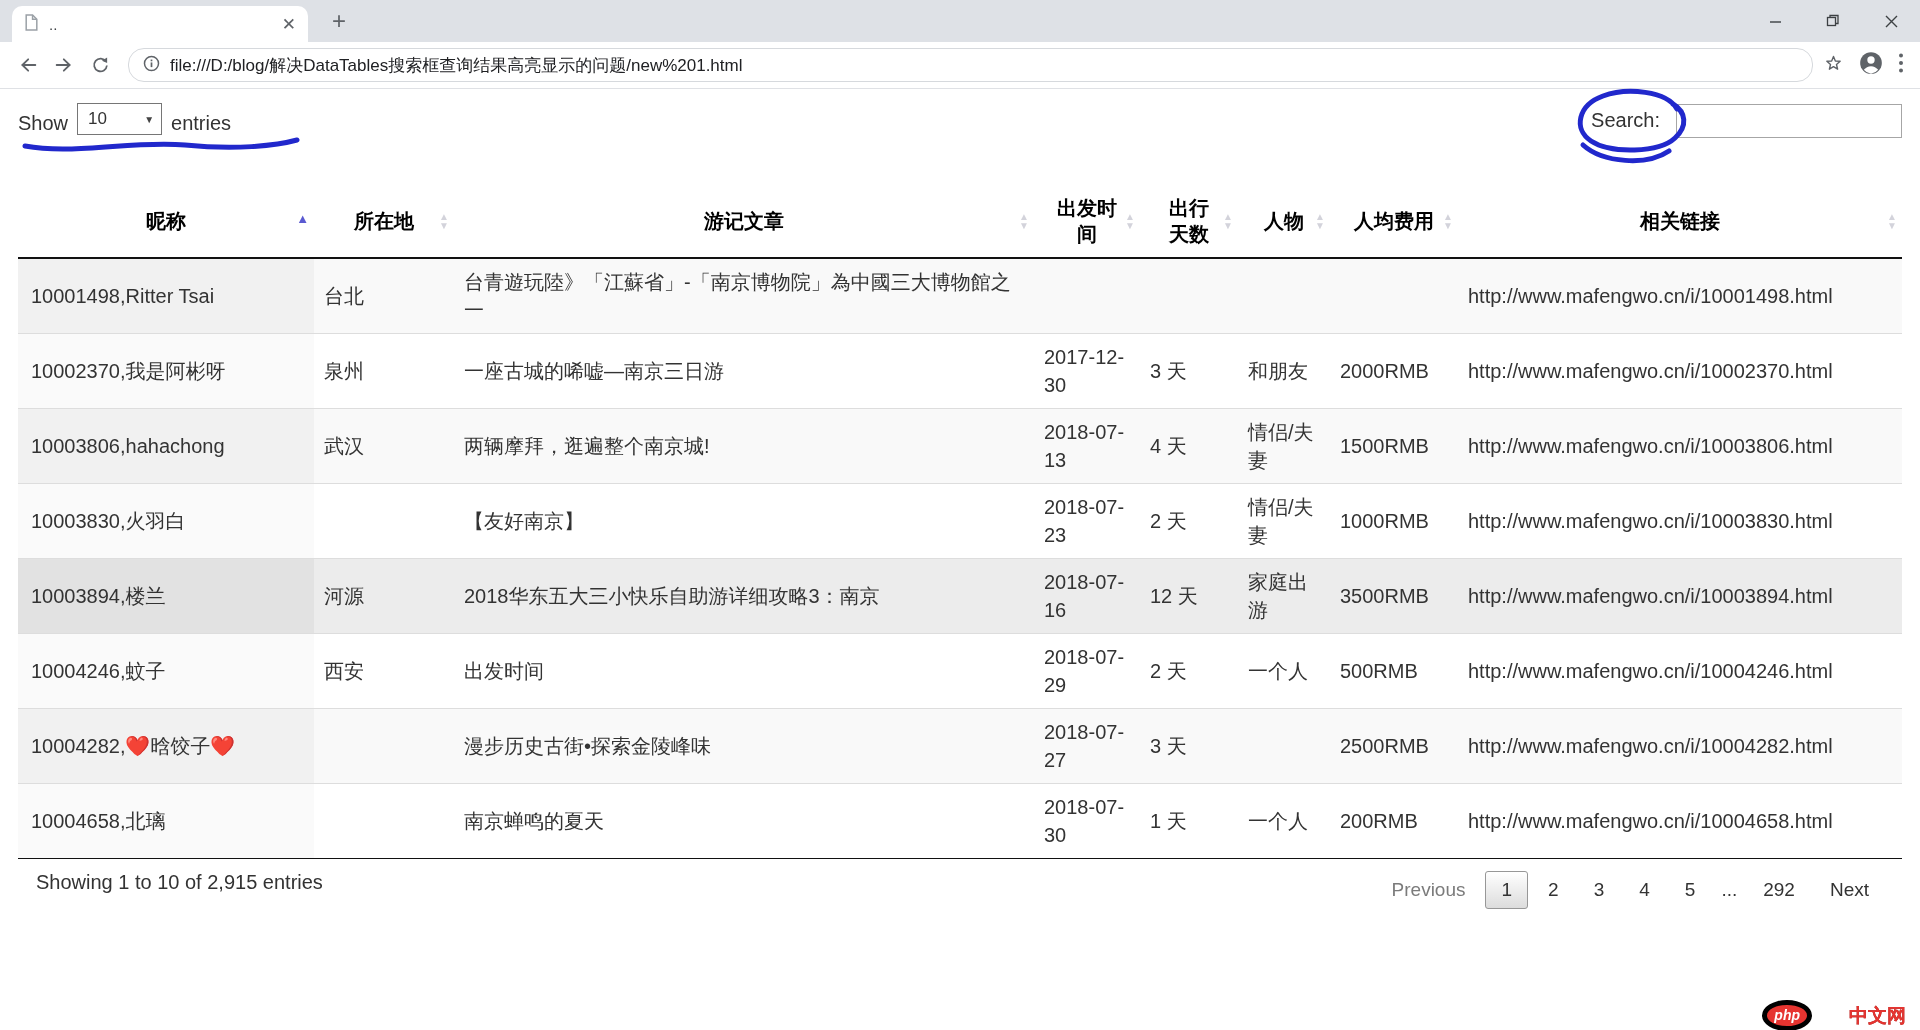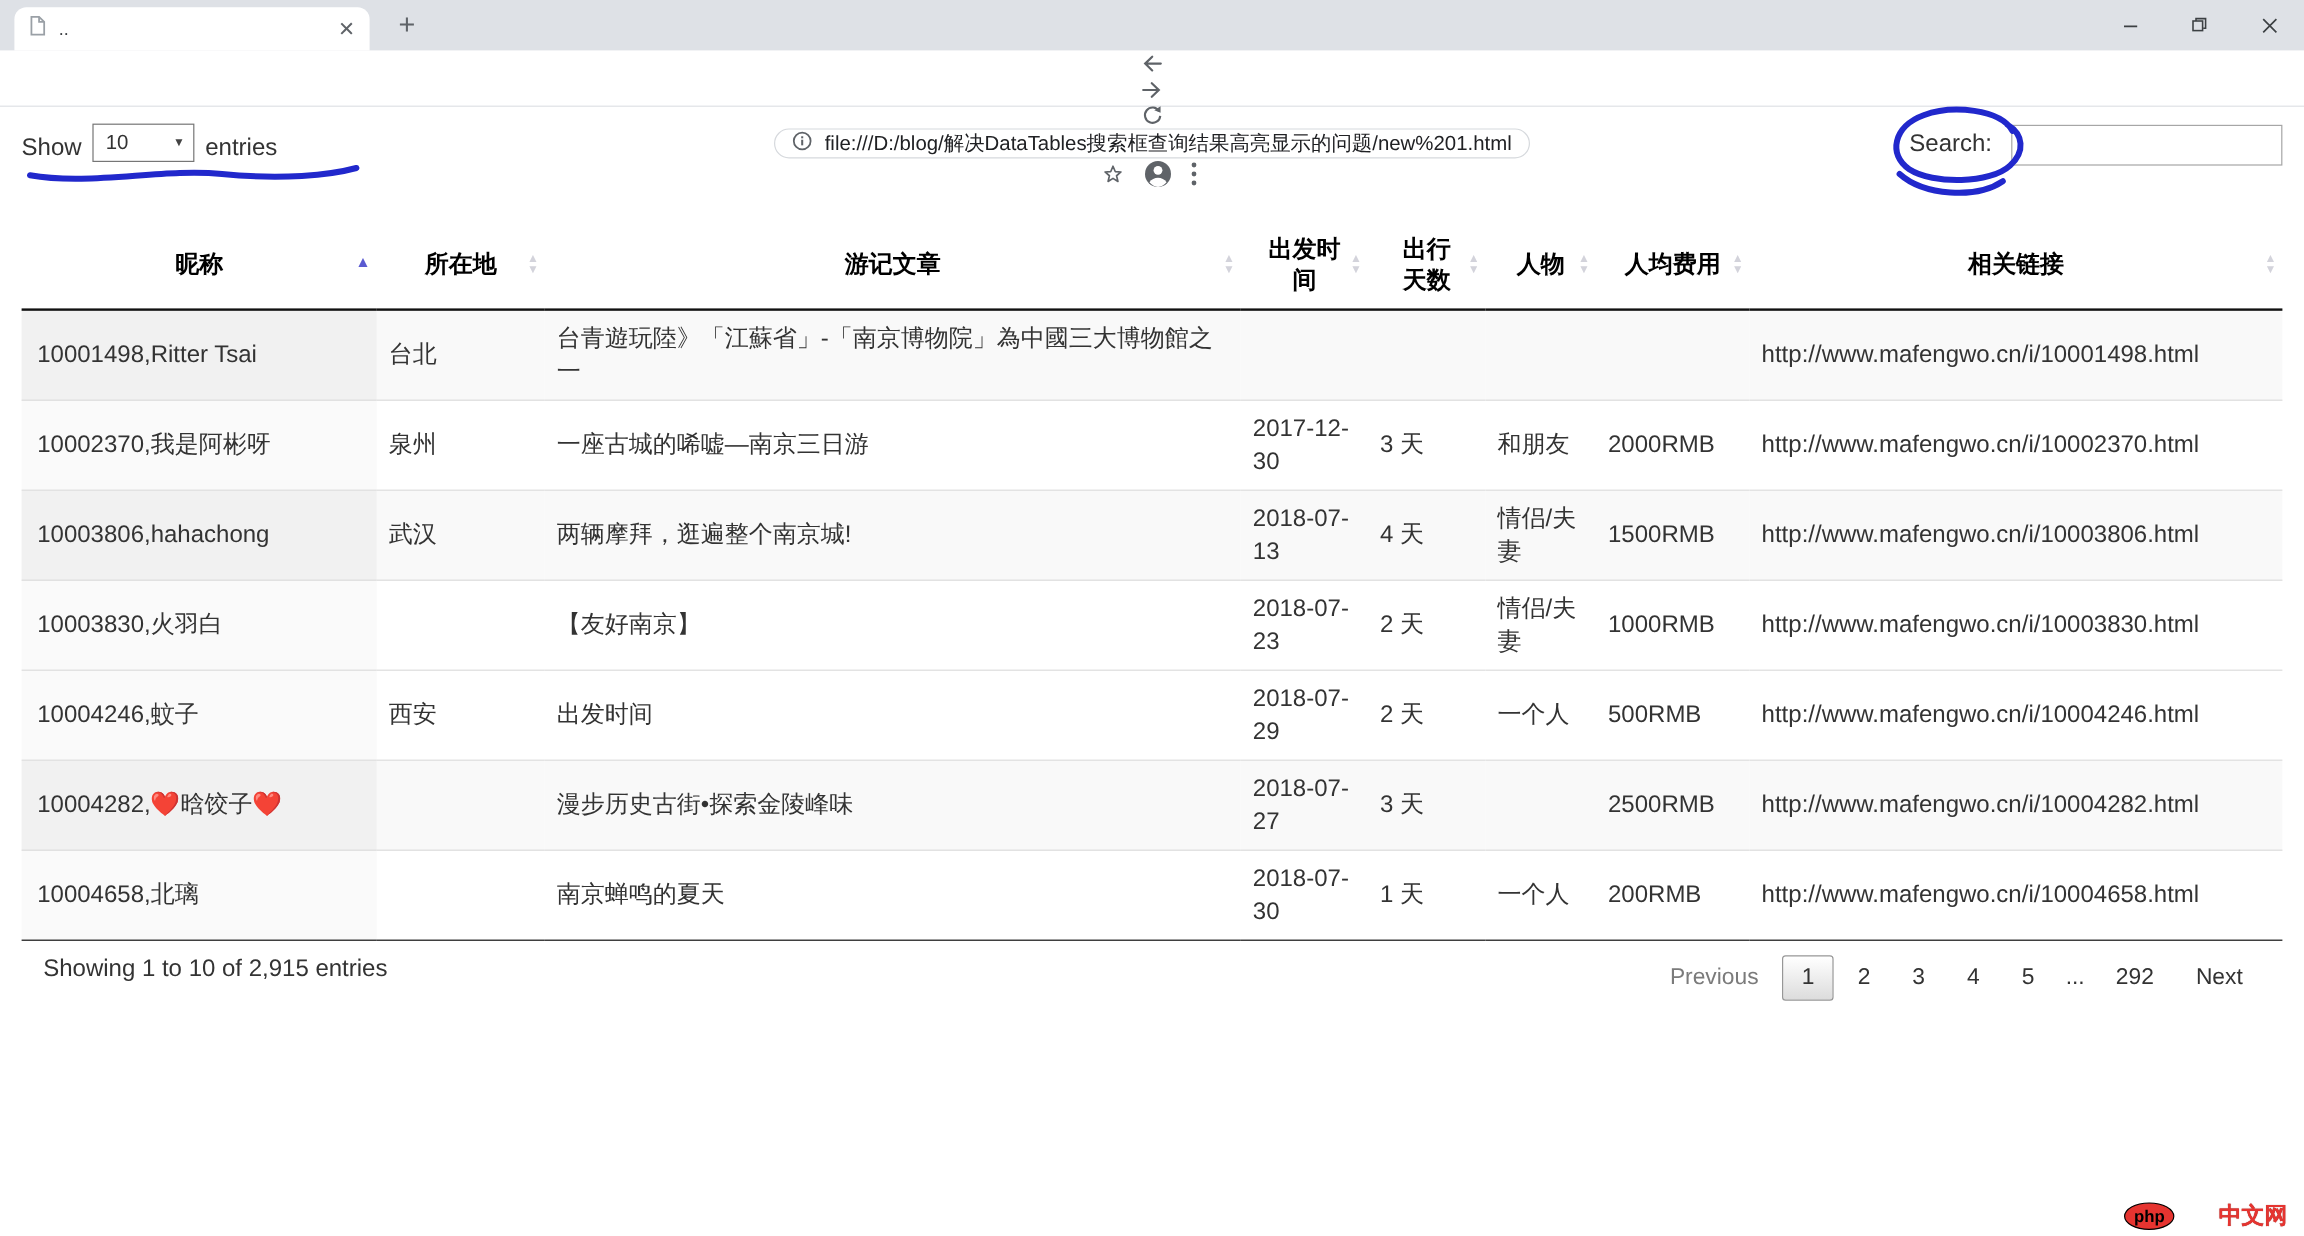--- a/index.html
+++ b/index.html
@@ -16,21 +16,21 @@
   
   .tabstrip{background:#dee1e6;height:42px;position:relative;}
   .tab{position:absolute;left:12px;bottom:0;width:296px;height:36px;background:#fff;
        border-radius:10px 10px 0 0;display:flex;align-items:center;padding:0 12px;box-sizing:border-box;}
   .tab-title{font-size:15px;color:#3c4043;margin-left:10px;flex:1;}
   .tab-close{color:#5f6368;font-size:17px;line-height:17px;cursor:default;}
   .newtab-btn{position:absolute;left:322px;bottom:4px;width:34px;height:34px;display:flex;
        align-items:center;justify-content:center;font-size:24px;color:#5f6368;}
   .win-controls{position:absolute;right:0;top:0;height:42px;display:flex;}
   .win-btn{width:58px;height:42px;display:flex;align-items:center;justify-content:center;}
-  .toolbar{height:46px;background:#fff;border-bottom:1px solid #dfe1e5;display:flex;align-items:center;padding:0 10px;flex-direction:column;}
+  .toolbar{height:46px;background:#fff;border-bottom:1px solid #dfe1e5;display:flex;align-items:center;padding:0 10px;}
   .nav-icon{width:36px;height:36px;display:flex;align-items:center;justify-content:center;}
   .omnibox{flex:1;height:32px;background:#fff;border:1px solid #d6d9dd;border-radius:16px;
        display:flex;align-items:center;padding:0 14px;margin:0 10px;gap:10px;}
   .url-text{font-size:17px;color:#202124;white-space:nowrap;overflow:hidden;}
   .right-icons{display:flex;align-items:center;gap:14px;padding-right:6px;}
   
   .content{position:relative;padding:0 18px;}
   .controls-row{display:flex;justify-content:space-between;align-items:flex-start;padding-top:14px;height:58px;}
   .show-group{position:relative;display:flex;align-items:flex-end;gap:9px;font-size:20px;color:#333;}
   .length-select{border:1px solid #767676;background:#fff;width:66px;height:30px;display:flex;
@@ -64,22 +64,22 @@
   
   .footer-row{display:flex;justify-content:space-between;align-items:flex-start;padding:12px 18px 0;position:relative;}
   .info-wrap{position:relative;font-size:20px;color:#333;}
   .pagination-wrap{position:relative;display:flex;align-items:center;font-size:19px;color:#333;}
   .page-btn{padding:7px 15px;margin-left:5px;cursor:default;white-space:nowrap;}
   .page-btn.current{border:1px solid #979797;border-radius:3px;background:linear-gradient(to bottom,#ffffff 0%,#dcdcdc 100%);}
   .page-btn.disabled{color:#7b7b7b;}
   .page-btn.ellipsis{padding:7px 6px;}
   
   .logo{position:absolute;right:14px;top:1000px;display:flex;align-items:center;gap:4px;}
-  .logo-php{background:var(--logo-red);color:#000000;font-weight:bold;font-size:14px;
-       border-radius:50%/50%;padding:2px 7px 3px;border:1px solid #000000;}
+  .logo-php{background:var(--logo-red);color:#ffffff;font-style:italic;font-weight:bold;font-size:14px;
+       border-radius:50%/50%;padding:2px 7px 3px;border:5px solid #000000;}
   .logo-cn{color:var(--logo-red);font-weight:bold;font-size:19px;text-shadow:0 0 0.6px #8a1512;margin-left:33px;}
   .ann{stroke:var(--ann-blue);stroke-width:5;fill:none;stroke-linecap:round;}
 </style>
 </head>
 <body>
 
 <div class="tabstrip">
   <div class="tab">
     <span>
       <svg width="15" height="17" viewBox="0 0 14 16">
@@ -253,20 +253,30 @@
         <tr>
           <td class="sorting-col">10003830,火羽白</td>
           <td></td>
           <td>【友好南京】</td>
           <td>2018-07-23</td>
           <td>2 天</td>
           <td>情侣/夫妻</td>
           <td>1000RMB</td>
           <td>http://www.mafengwo.cn/i/10003830.html</td>
         </tr>
+        <tr class="odd hovered">
+          <td class="sorting-col">10003894,楼兰</td>
+          <td>河源</td>
+          <td>2018华东五大三小快乐自助游详细攻略3：南京</td>
+          <td>2018-07-16</td>
+          <td>12 天</td>
+          <td>家庭出游</td>
+          <td>3500RMB</td>
+          <td>http://www.mafengwo.cn/i/10003894.html</td>
+        </tr>
         <tr>
           <td class="sorting-col">10004246,蚊子</td>
           <td>西安</td>
           <td>出发时间</td>
           <td>2018-07-29</td>
           <td>2 天</td>
           <td>一个人</td>
           <td>500RMB</td>
           <td>http://www.mafengwo.cn/i/10004246.html</td>
         </tr>

